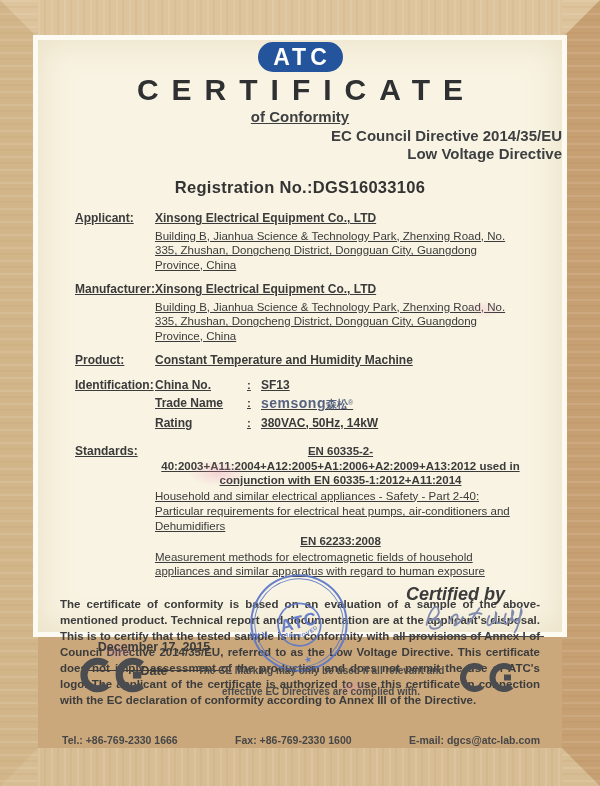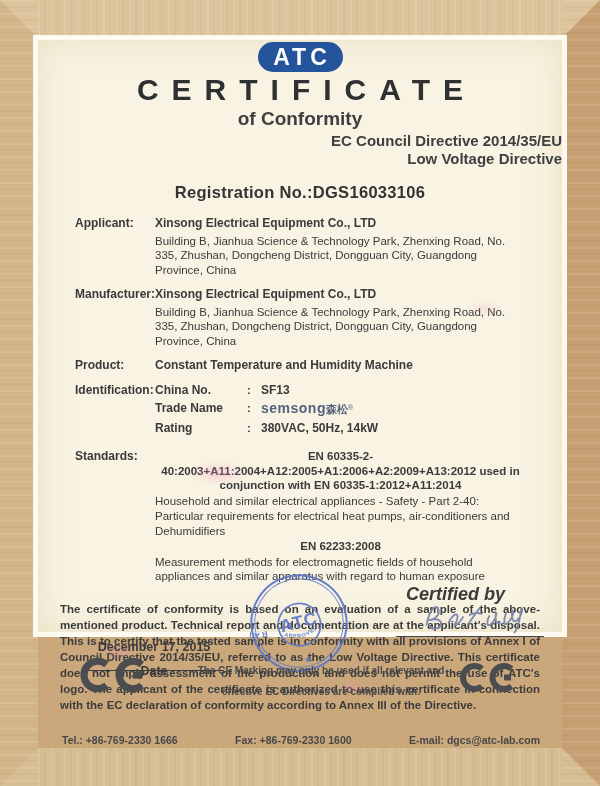--- a/index.html
+++ b/index.html
@@ -14,25 +14,25 @@
   .grain.bottom{left:38px;right:38px;bottom:0;height:38px;}
   .grain.left{left:0;top:0;bottom:0;width:38px;}
   .grain.right{right:0;top:0;bottom:0;width:38px;}
   .paper{position:absolute;left:38px;top:40px;width:524px;height:592px;background:#f8f3e2;
     box-shadow:0 0 0 5px #fcfaf1, inset 0 0 34px rgba(196,174,120,.28);color:#3b3b3b;}
   .smudge{position:absolute;border-radius:50%;pointer-events:none;}
   
   .pill{width:85px;height:30px;margin:2px auto 0;background:#24549c;border-radius:16px;
     color:#fff;font-weight:bold;font-size:23px;letter-spacing:4px;text-align:center;line-height:30px;padding-left:4px;box-sizing:border-box;}
   .title{font-size:30px;font-weight:bold;letter-spacing:13px;padding-left:13px;text-align:center;color:#2e3032;line-height:33px;margin-top:1px;}
-  .subtitle{font-size:19px;font-weight:bold;text-align:center;color:#3d3f41;margin-top:2px;}
+  .subtitle{font-size:15px;font-weight:bold;text-align:center;color:#3d3f41;margin-top:2px;text-decoration:underline;}
   .directive{font-size:15px;font-weight:bold;text-align:right;color:#3d3f41;line-height:18px;margin-top:2px;}
   .registration{font-size:16.5px;font-weight:bold;text-align:center;color:#333;margin-top:15px;letter-spacing:.3px;}
   
-  .info{margin:14px 36px 0 37px;}
+  .info{margin:14px 36px 0 37px;text-decoration:underline;}
   .row{display:flex;margin-bottom:10px;}
   .lbl{flex:0 0 80px;font-size:12px;font-weight:bold;color:#3a3a3a;}
   .val{flex:1;font-size:11.5px;line-height:14.5px;}
   .val .name{font-weight:bold;font-size:12px;margin-bottom:3px;}
   .idrows{display:grid;grid-template-columns:92px 14px 1fr;row-gap:4px;}
   .idname{font-weight:bold;font-size:12px;}
   .idsep{font-weight:bold;}
   .idval{font-weight:bold;font-size:12px;}
   .brand{font-weight:bold;font-size:14px;color:#55627f;letter-spacing:.5px;}
   .brand-cn{font-weight:bold;font-size:11px;color:#55627f;}

